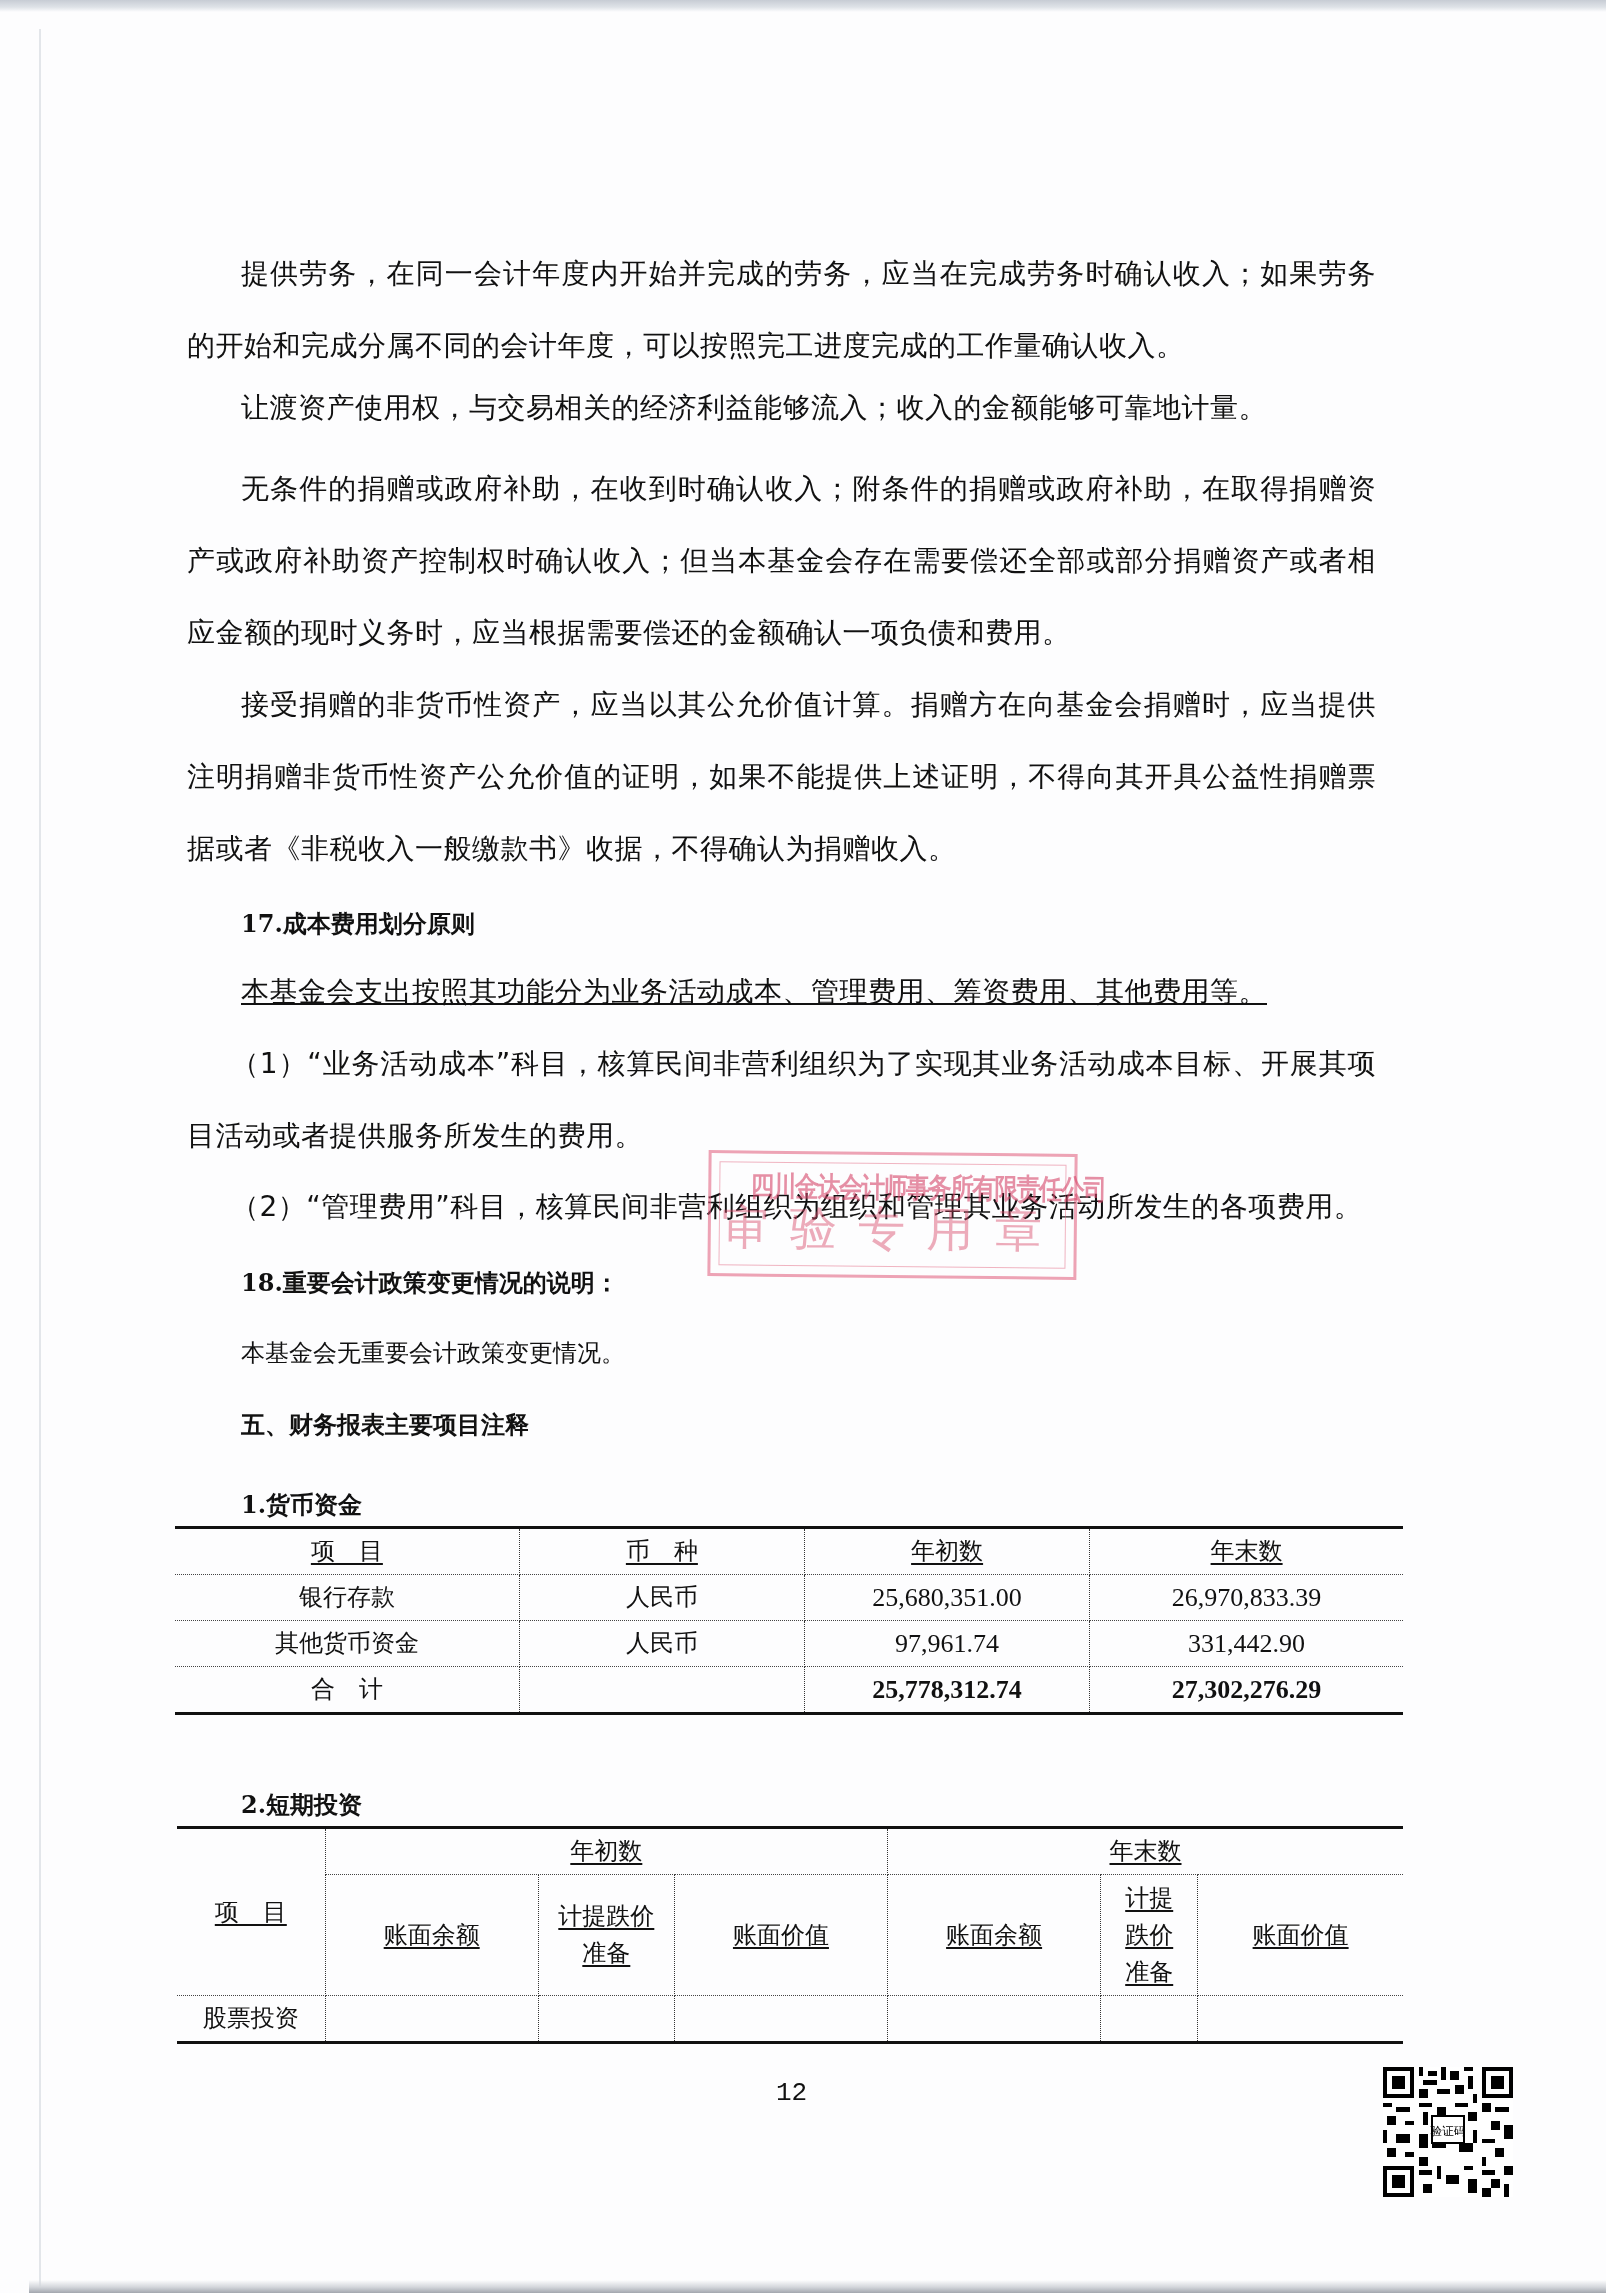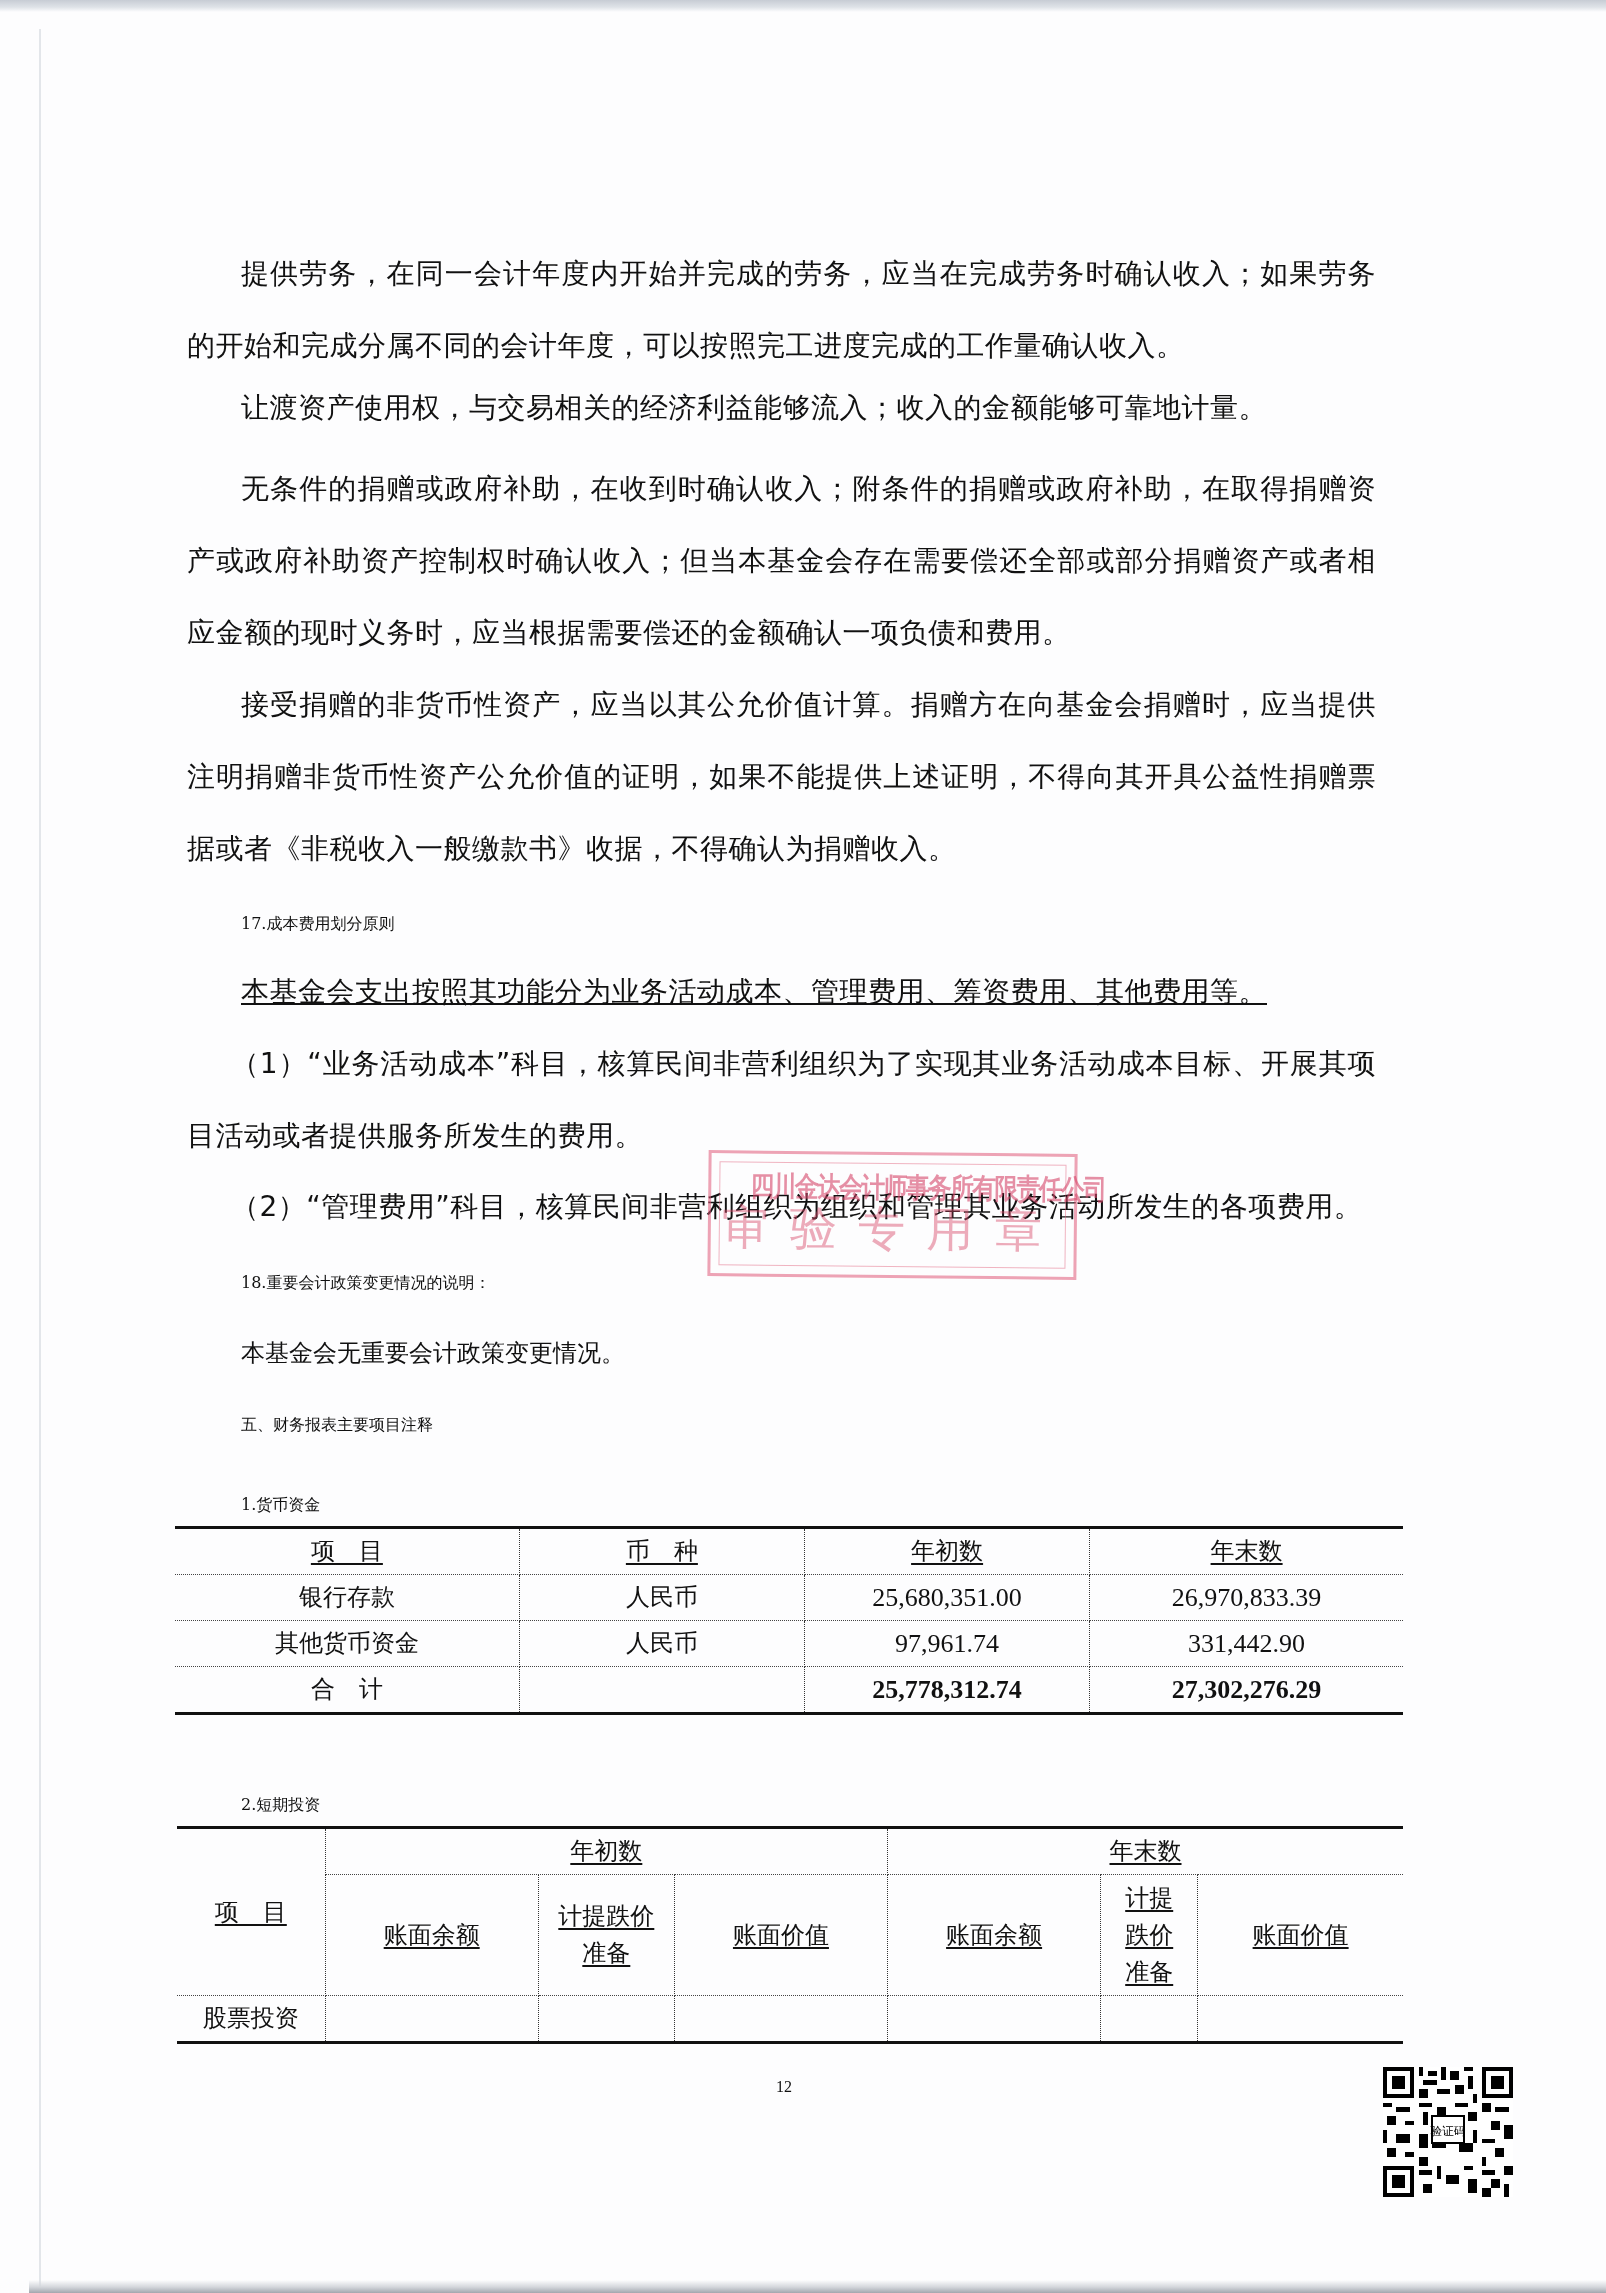--- a/index.html
+++ b/index.html
@@ -20,21 +20,21 @@
     .scan-left-line {
       position: absolute; left: 39px; top: 29px; width: 1.9px; height: 2265px;
       background: #e3e6ea;
     }
     .para {
       position: absolute; left: 187px; width: 1189px;
       font-size: 28px; line-height: 72px; letter-spacing: 0.5px;
       text-indent: 54px; text-align: justify;
     }
     .heading {
-      position: absolute; left: 241px; font-size: 16px; font-weight: normal;
+      position: absolute; left: 241px; font-size: 24px; font-weight: bold;
       font-family: "DejaVu Serif", "Liberation Serif", serif; line-height: 39px;
     }
     .line {
       position: absolute; left: 187px; font-size: 24px; line-height: 39px;
       white-space: nowrap;
     }
     table.fin {
       position: absolute; border-collapse: collapse;
       font-size: 24px; table-layout: fixed;
     }
@@ -71,22 +71,22 @@
       letter-spacing: -1.9px; white-space: nowrap; text-align: center;
       font-family: "DejaVu Sans", sans-serif; transform: scaleX(0.85);
       transform-origin: center;
     }
     .stamp .s2 {
       position: absolute; left: 0; right: 0; bottom: 13.6px; text-align: center;
       color: rgba(214,70,105,0.45); font-size: 47px; letter-spacing: 21.3px;
       white-space: nowrap;
     }
     .page-num {
-      position: absolute; left: 776px; top: 2078px; font-size: 16px;
-      font-family: Liberation Serif, serif;
+      position: absolute; left: 776px; top: 2078px; font-size: 26px;
+      font-family: Liberation Mono, monospace;
     }
     .qr {
       position: absolute; left: 1383px; top: 2067px; width: 130px; height: 130px;
     }
   </style>
 </head>
 <body>
 
 <div class="scan-top"></div>
 <div class="scan-left-line"></div>

